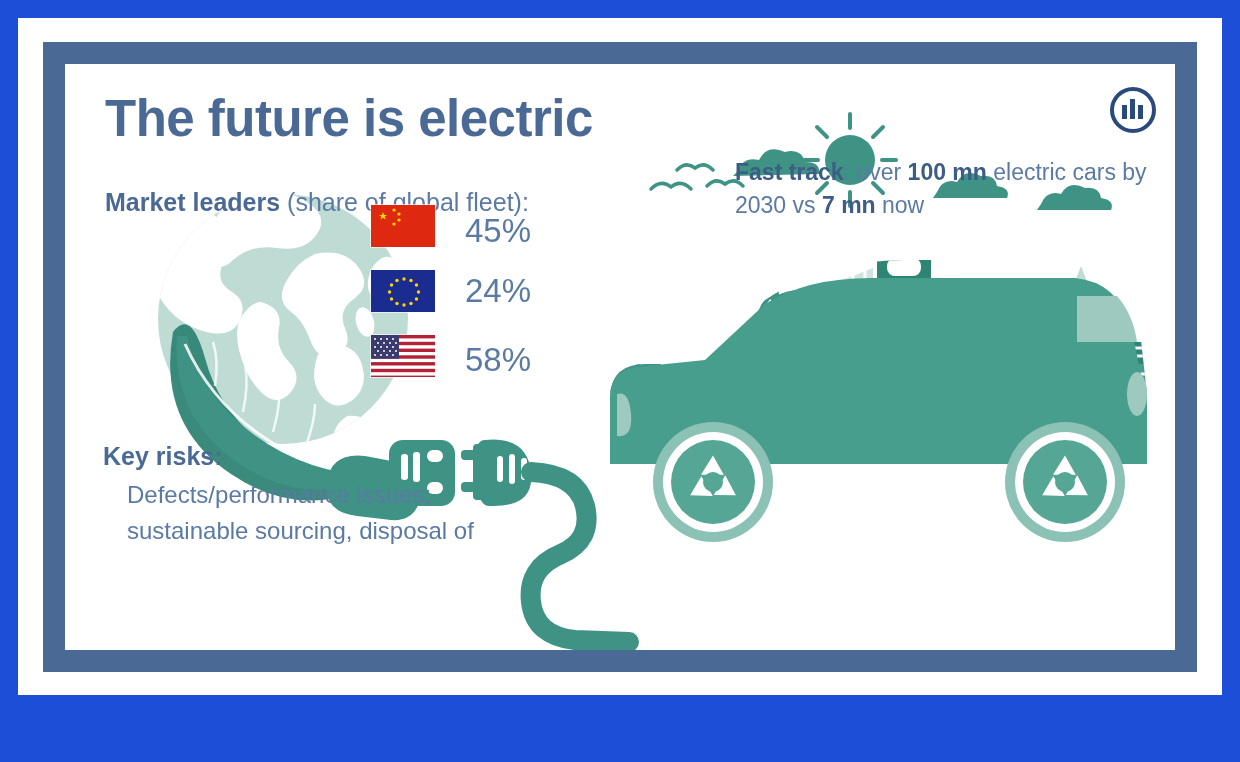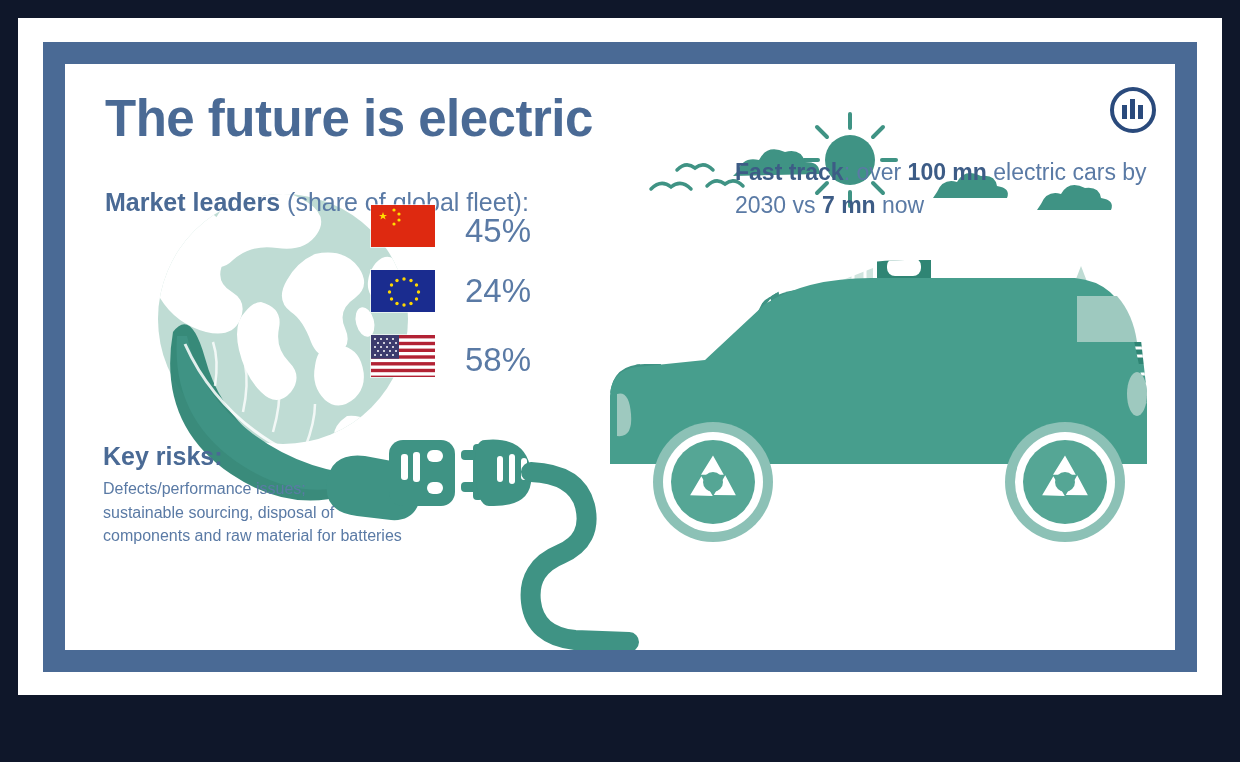--- a/index.html
+++ b/index.html
@@ -2,21 +2,21 @@
 <html><head>
 <meta charset="utf-8">
 <style>
   html, body {
     margin: 0; padding: 0;
     background: #000;
     width: 1240px; height: 762px;
     overflow: hidden;
     font-family: "Liberation Sans", sans-serif;
   }
-  #root { position: relative; width: 1240px; height: 762px; background: #0f172a; }
+  #root { position: relative; width: 1240px; height: 762px; background: #1d4ed8; }
 
   
   .page-white {
     position: absolute;
     left: 18px; top: 18px;
     width: 1204px; height: 677px;
     background: #ffffff;
   }
   
   .frame {
@@ -56,22 +56,23 @@
 
   .risks {
     position: absolute; left: 38px; top: 378px;
     width: 560px;
   }
   .risks-head {
     font-size: 25px; font-weight: bold; color: #4a6a95;
     margin-bottom: 6px;
   }
   .risks-line {
-    font-size: 16px; line-height: 1.48; color: #5a7aa5;
+    font-size: 24px; line-height: 1.48; color: #5a7aa5;
     white-space: nowrap;
+    margin-left: 24px;
   }
 
   
   .pct {
     position: absolute; left: 400px;
     font-size: 33px; color: #5a7aa5; text-align: center;
   }
   .pct.p1 { top: 148px; }
   .pct.p2 { top: 208px; }
   .pct.p3 { top: 277px; }
@@ -502,21 +503,20 @@
     <div class="pct p3">58%</div>
 
     <div class="fasttrack">
       <b>Fast track</b><span>: over </span><b>100 mn</b><span> electric cars by 2030 vs </span><b>7 mn</b><span> now</span>
     </div>
 
     <div class="risks">
       <div class="risks-head">Key risks:</div>
       <div class="risks-line">Defects/performance issues;</div>
       <div class="risks-line">sustainable sourcing, disposal of</div>
-      <div class="risks-line">components and raw material for batteries</div>
     </div>
 
     <div class="logo">
       <svg width="48" height="48" viewBox="0 0 48 48">
         <circle cx="24" cy="24" r="21" fill="none" stroke="#2a4a7c" stroke-width="4"></circle>
         <g fill="#2a4a7c">
           <rect x="13" y="19" width="5" height="14"></rect>
           <rect x="21" y="13" width="5" height="20"></rect>
           <rect x="29" y="19" width="5" height="14"></rect>
         </g>

